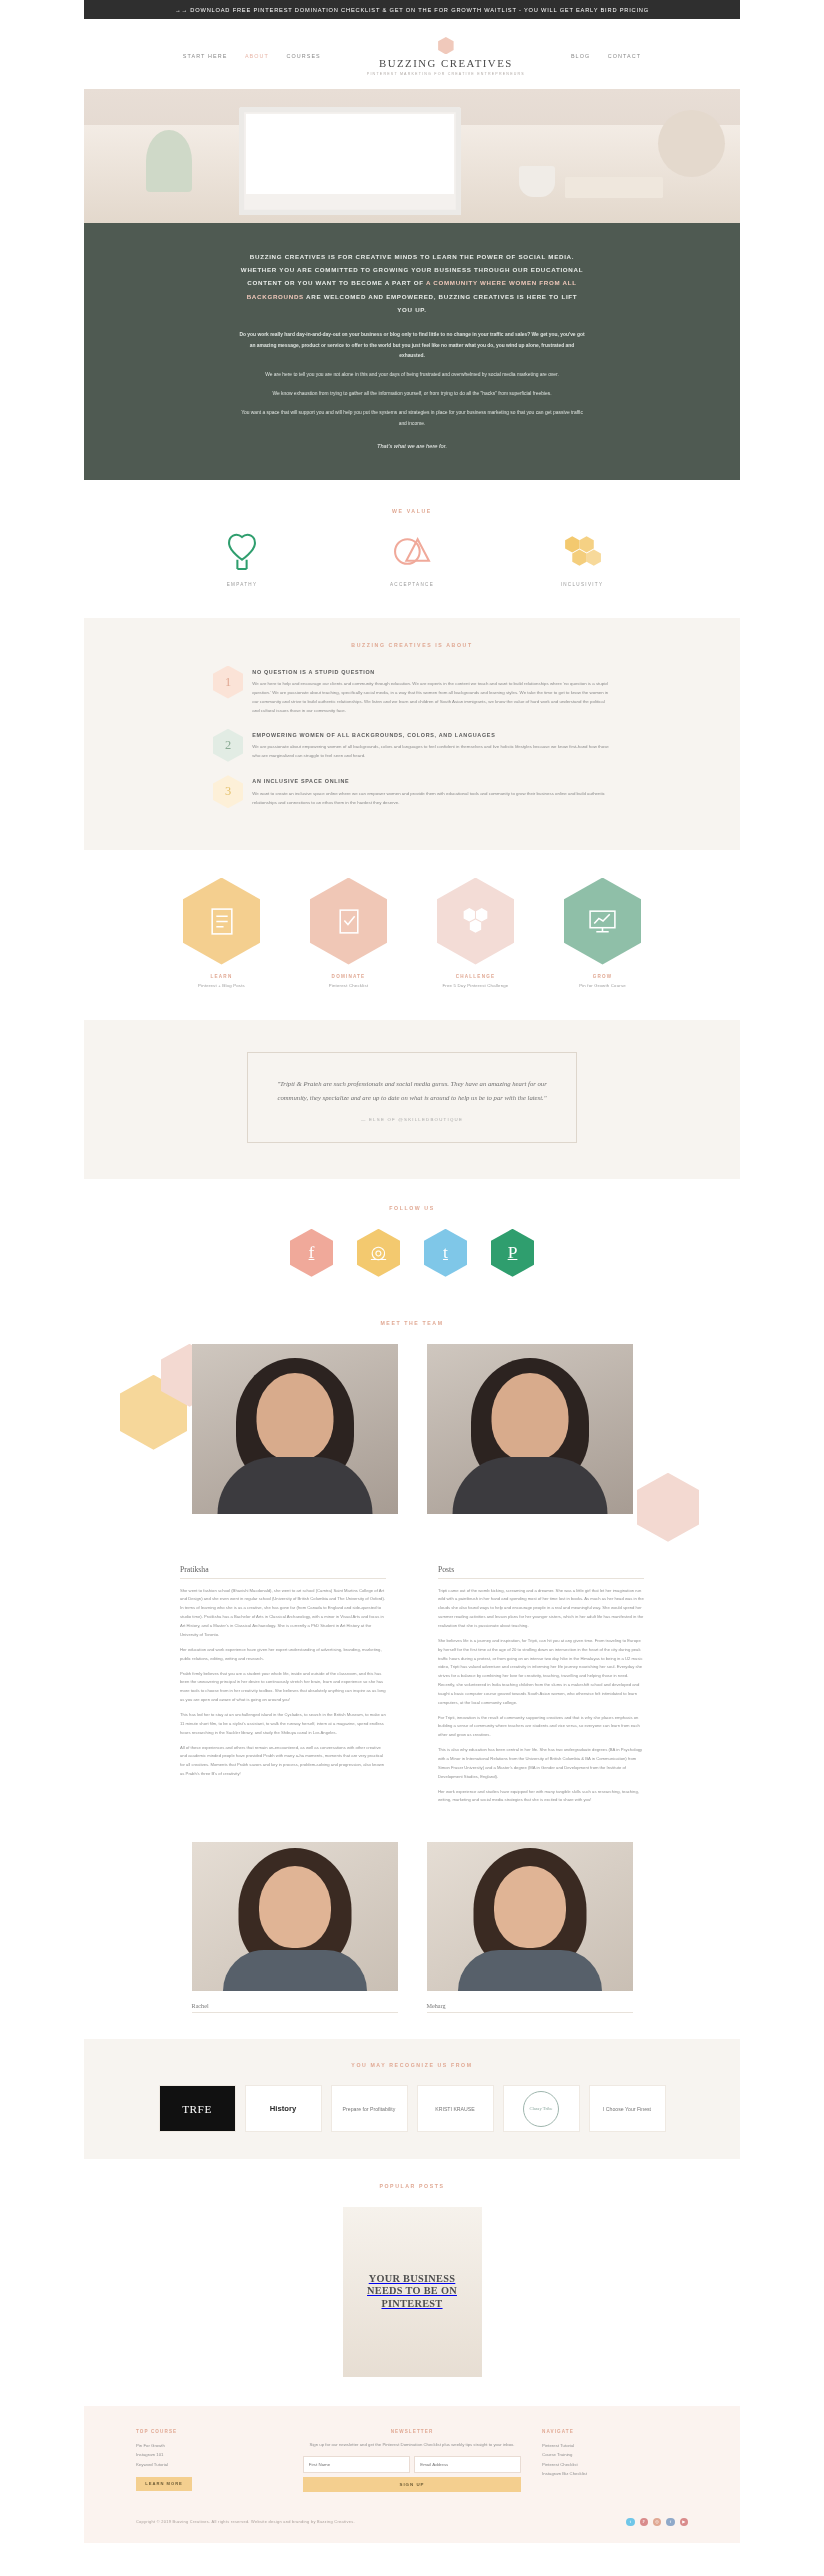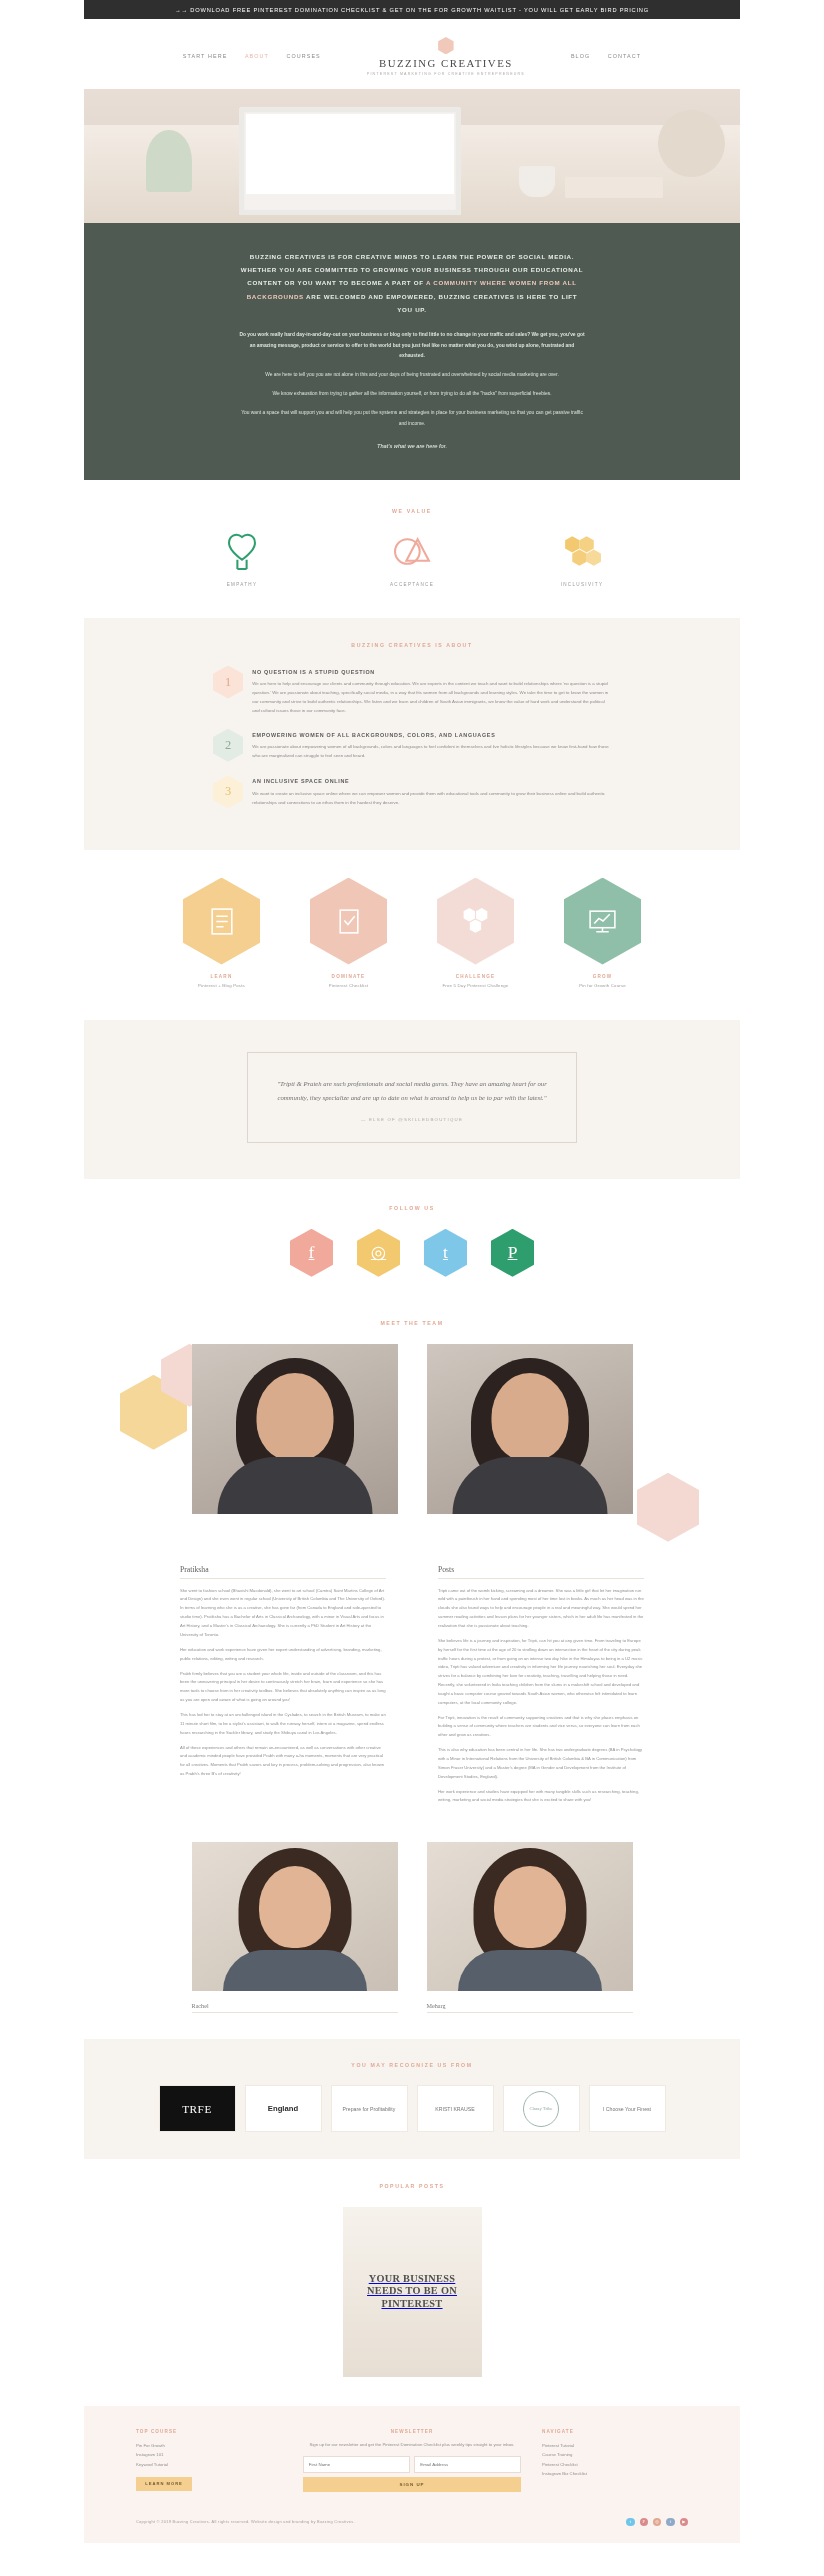--- a/index.html
+++ b/index.html
@@ -641,21 +641,21 @@
   </div>
   <div class="names-row">
     <div class="name-cap">Rachel</div>
     <div class="name-cap">Meharg</div>
   </div>
 
   <div class="logos">
     <div class="section-kicker">YOU MAY RECOGNIZE US FROM</div>
     <div class="logos-row">
       <div class="logo-card dark">TRFE</div>
-      <div class="logo-card pv">England</div>
+      <div class="logo-card pv">History</div>
       <div class="logo-card">Prepare for Profitability</div>
       <div class="logo-card">KRISTI KRAUSE</div>
       <div class="logo-card">
         <div class="badge-circle">Classy Tribe</div>
       </div>
       <div class="logo-card">I Choose Your Finest</div>
     </div>
   </div>
 
   <div class="posts">

